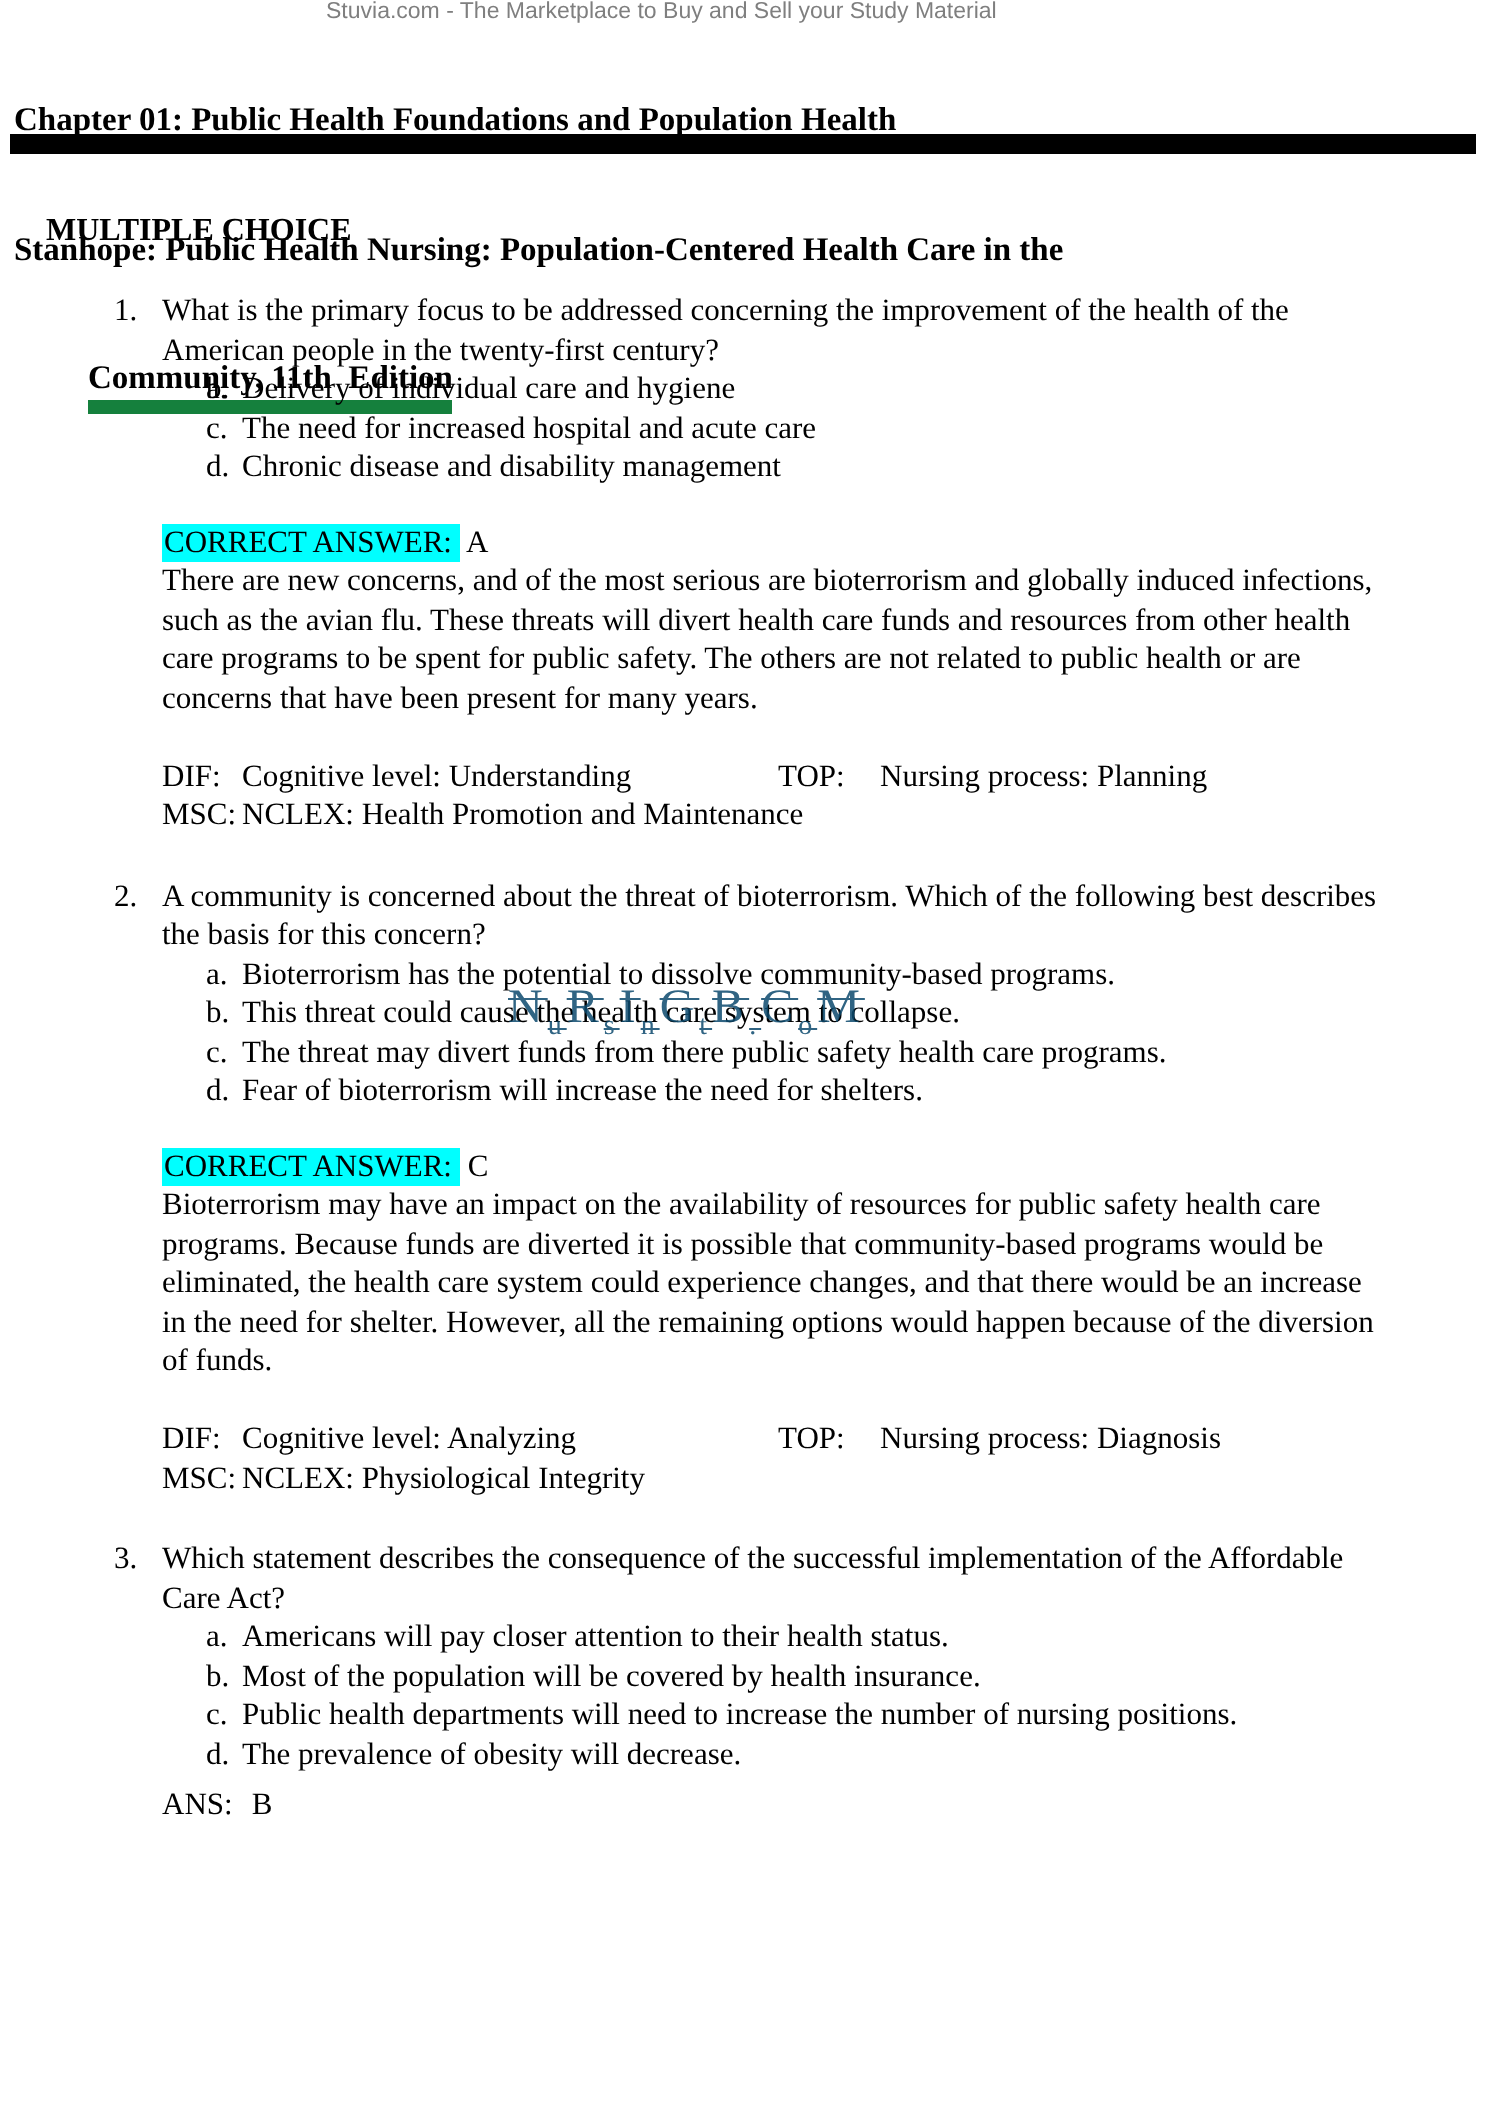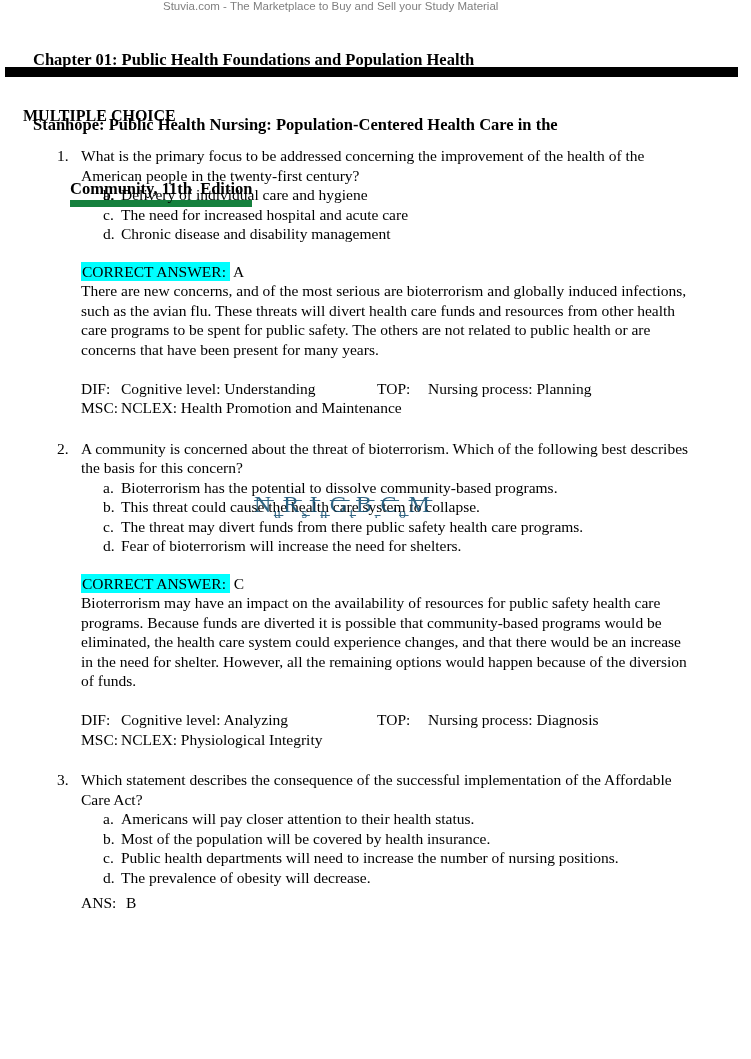--- a/index.html
+++ b/index.html
@@ -20,21 +20,21 @@
     left: 163px;
     font-family: "Liberation Sans", sans-serif;
     font-size: 11.5px;
     line-height: 12px;
     color: #7f7f7f;
     white-space: nowrap;
   }
   .header-title {
     position: absolute;
     top: 6px;
-    left: 33px;
+    left: 7px;
     font-weight: bold;
     font-size: 16.5px;
     line-height: 21.5px;
     white-space: pre;
   }
   .title-underline {
     display: inline-block;
     border-bottom: 7px solid #15803d;
     padding-bottom: 0px;
     margin-left: 37px;
@@ -69,21 +69,21 @@
   .qnum { position: absolute; left: -24px; top: 0; }
   .option { position: relative; padding-left: 40px; }
   .opt-letter { position: absolute; left: 22px; }
   .answer-line { margin-top: 18px; }
   .hl { background: #00ffff; padding: 1px 4px 1px 1px; }
   .rationale { margin: 0; }
   .meta { margin-top: 19.5px; }
   .meta-row { display: flex; }
   .m-label { width: 40px; flex: none; }
   .m-dif { width: 256px; flex: none; }
-  .m-top-label { width: 51px; flex: none; }
+  .m-top-label { width: 51px; flex: none; margin-left: 12px; }
   .ans-line { margin-top: 6px; }
   .ans-label { display: inline-block; width: 29px; }
   .ans-letter { margin-left: 12px; }
   .mid-watermark {
     position: absolute;
     left: 254px;
     top: 492px;
     color: #0c4a6e;
     opacity: 0.85;
     text-decoration: line-through;

